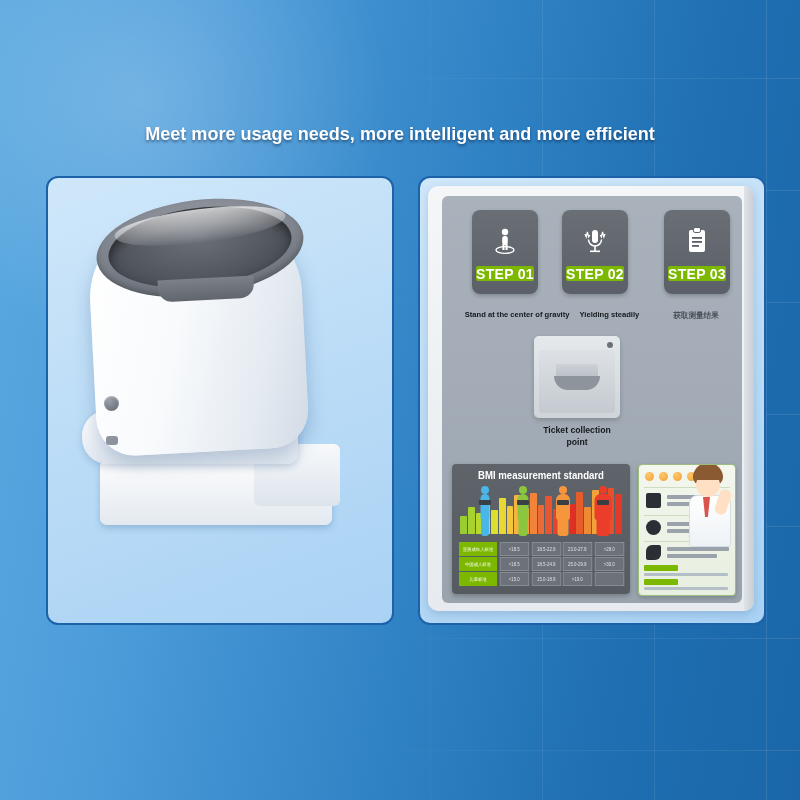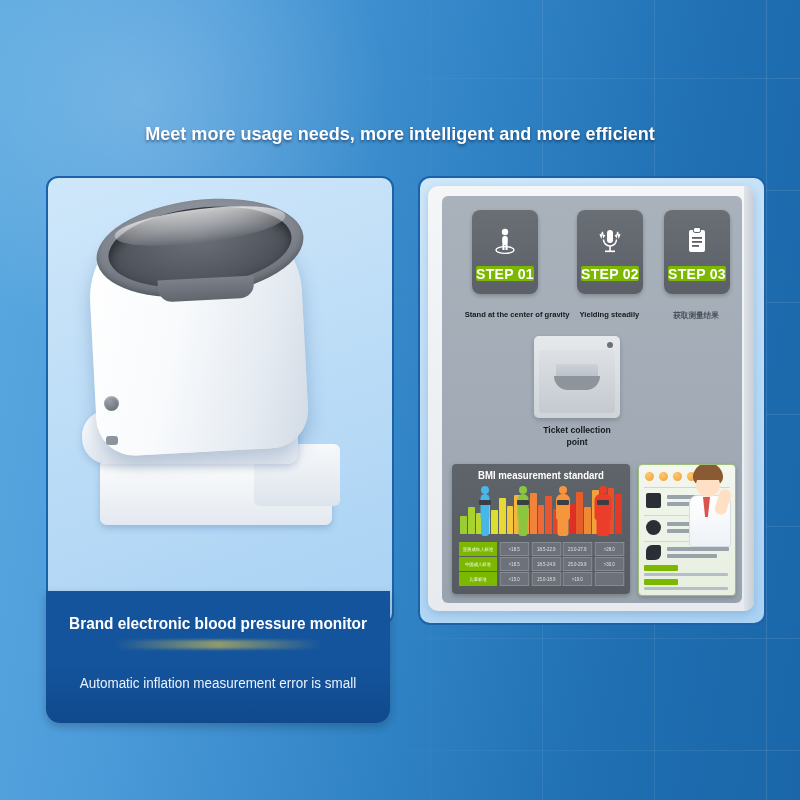--- a/index.html
+++ b/index.html
@@ -94,21 +94,21 @@
   
   .kiosk{position:absolute;left:8px;top:8px;width:326px;height:425px;border-radius:10px;
          background:linear-gradient(180deg,#f4f6f8,#e7ebef);
          box-shadow:0 3px 9px rgba(30,70,120,.2);overflow:hidden;}
   .screen{position:absolute;left:14px;top:10px;width:300px;height:407px;border-radius:6px;
           background:linear-gradient(180deg,#a9b2bb 0%,#a3acb6 50%,#9aa4ae 100%);}
 
   .steps{position:absolute;left:14px;top:14px;width:272px;height:84px;}
   .step{position:absolute;top:0;width:66px;height:84px;border-radius:8px;
         background:linear-gradient(180deg,#6a6f76,#5b6068);box-shadow:0 2px 4px rgba(0,0,0,.22);}
-  .step.s1{left:16px;} .step.s2{left:106px;margin-left:15px;} .step.s3{left:196px;margin-left:12px;}
+  .step.s1{left:16px;} .step.s2{left:106px;} .step.s3{left:196px;margin-left:12px;}
   .step-ico{position:absolute;left:0;top:10px;width:66px;height:42px;
             display:flex;align-items:center;justify-content:center;}
   .step-badge{position:absolute;left:4px;top:56px;width:58px;height:15px;border-radius:2px;
               background:#7db800;color:#fff;font-size:14px;font-weight:bold;
               display:flex;align-items:center;justify-content:center;letter-spacing:.3px;}
   .step-cap{position:absolute;top:100px;font-size:8px;color:#15181c;font-weight:bold;
             white-space:nowrap;transform:scaleX(.95);}
   .step-cap.c1{left:6px;} .step-cap.c2{left:122px;} .step-cap.c3{left:216px;color:#4c525a;}
 
   .printer{position:absolute;left:92px;top:140px;width:86px;height:82px;border-radius:5px;
@@ -195,25 +195,20 @@
       <div class="bp-base2"></div>
       <div class="bp-arm"></div>
       <div class="bp-body"></div>
       <div class="bp-cuff-outer"></div>
       <div class="bp-cuff-inner"></div>
       <div class="bp-cuff-ring"></div>
       <div class="bp-notch"></div>
       <div class="bp-btn"></div>
       <div class="bp-port"></div>
     </div>
-    <div class="caption">
-      <div class="cap-title">Brand electronic blood pressure monitor</div>
-      <div class="cap-underline"></div>
-      <div class="cap-sub">Automatic inflation measurement error is small</div>
-    </div>
   </div>
 
   <div class="card" id="card-right">
     <div class="photo">
       <div class="kiosk">
         <div class="screen">
 
           <div class="steps">
             <div class="step s1">
               <div class="step-ico">

